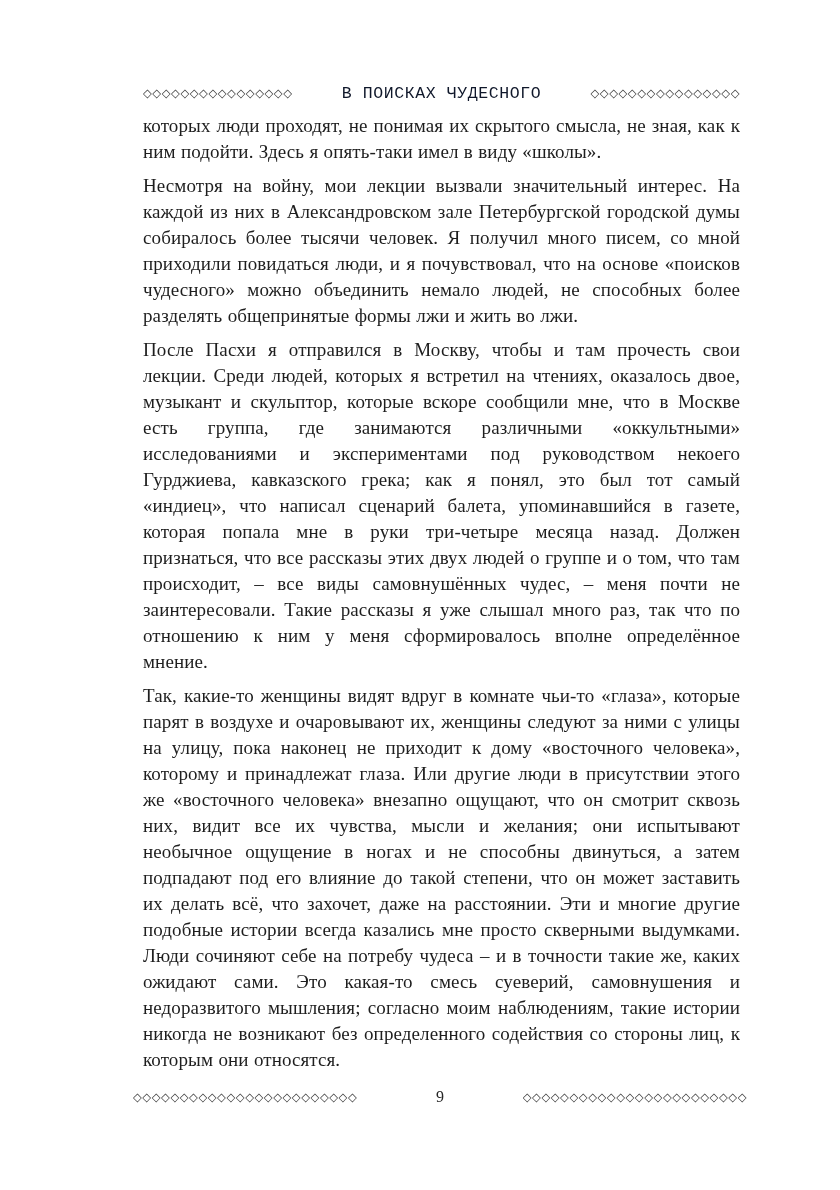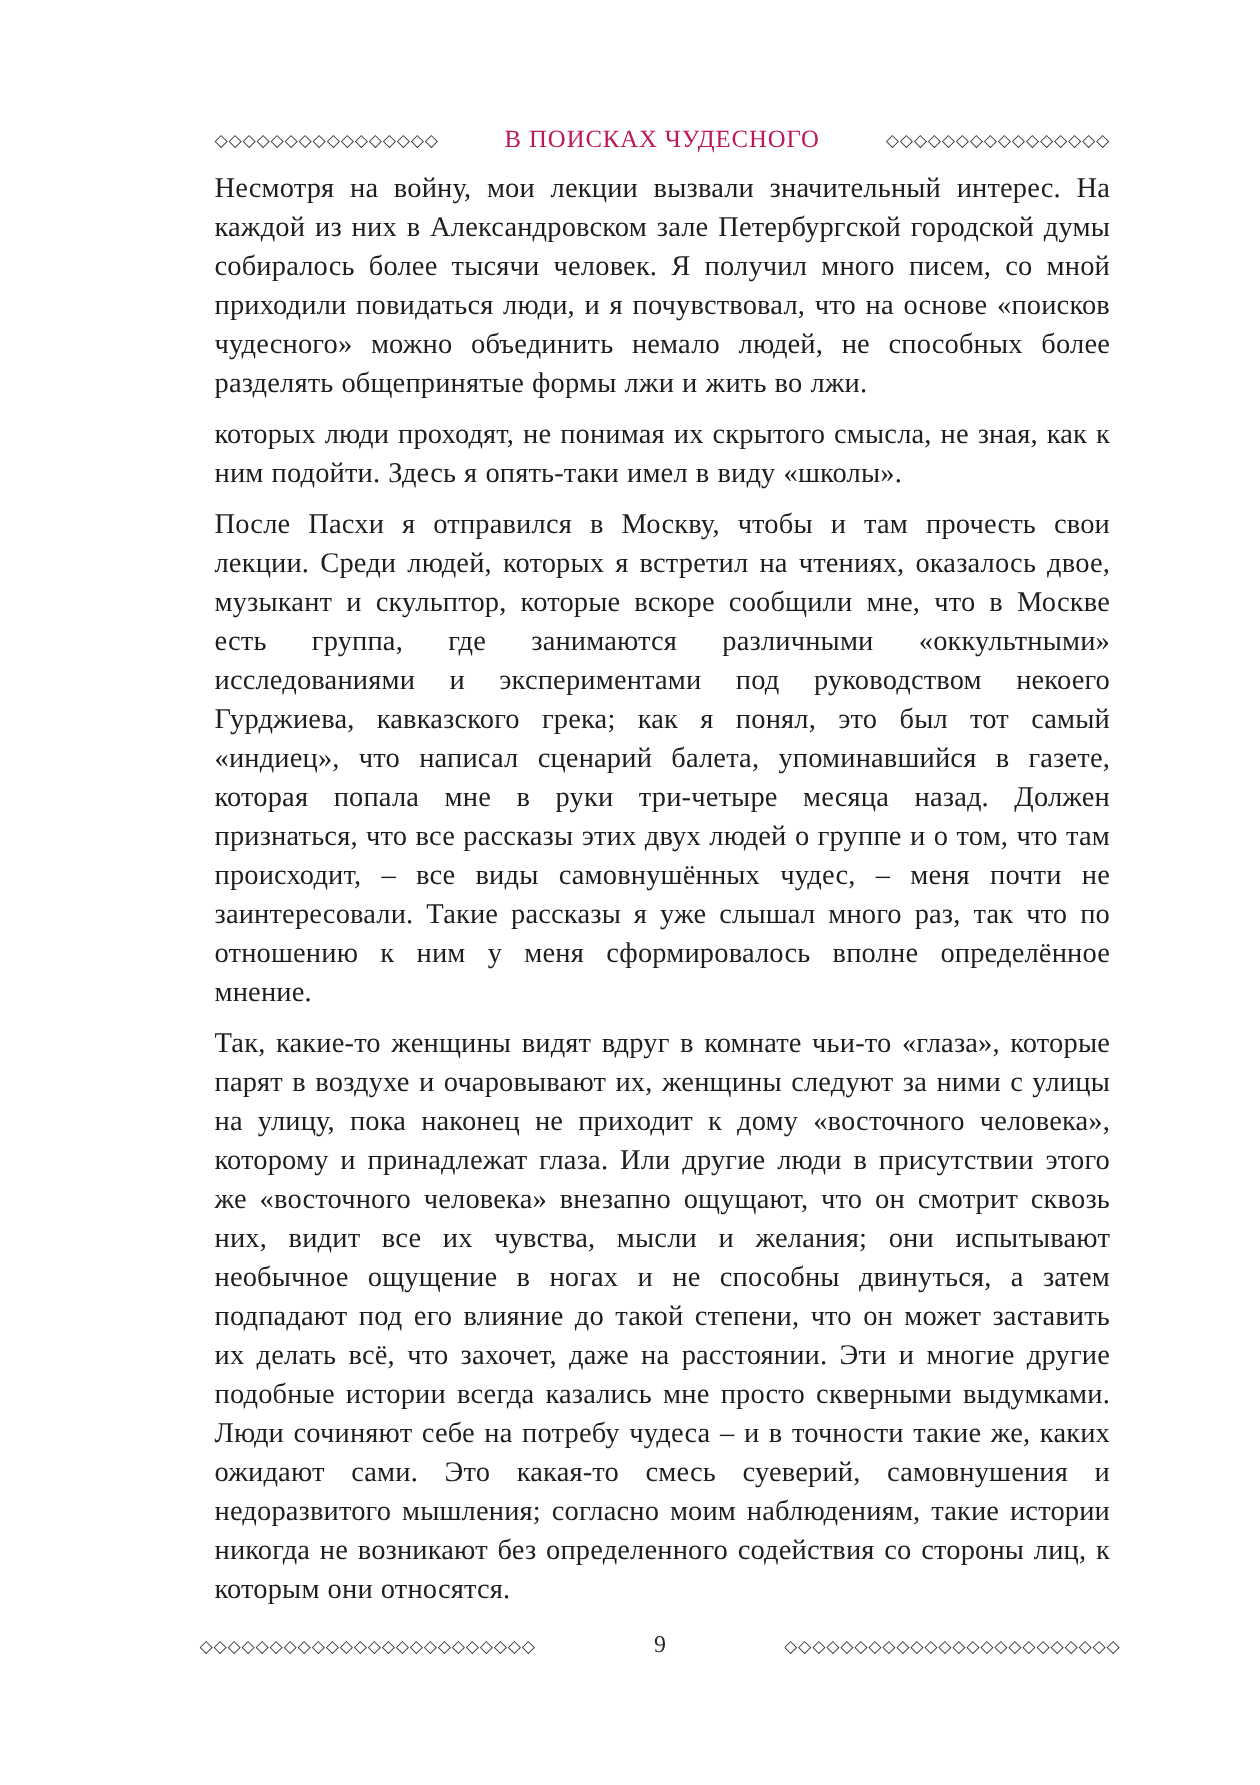--- a/index.html
+++ b/index.html
@@ -33,24 +33,24 @@
   }
   .ornament {
     font-family: "DejaVu Sans", sans-serif;
     font-size: 11.5px;
     color: #3a3a3a;
     letter-spacing: 0.5px;
     overflow: hidden;
     flex: 0 1 auto;
   }
   .head-title {
-    font-family: Liberation Serif, serif;
+    font-family: Liberation Mono, monospace;
     font-size: 16.5px;
     letter-spacing: 0.6px;
-    color: #be185d;
+    color: #0f172a;
     flex: 0 0 auto;
   }
   .bodytext p {
     margin: 0 0 8px 0;
     font-size: 19px;
     line-height: 26px;
     text-align: justify;
     letter-spacing: 0.1px;
     word-spacing: 0.5px;
     hyphens: auto;
@@ -80,22 +80,22 @@
 <div class="page">
   <div class="content">
 
     <div class="running-head">
       <span class="ornament">◇◇◇◇◇◇◇◇◇◇◇◇◇◇◇◇</span>
       <span class="head-title">В ПОИСКАХ ЧУДЕСНОГО</span>
       <span class="ornament">◇◇◇◇◇◇◇◇◇◇◇◇◇◇◇◇</span>
     </div>
 
     <div class="bodytext">
+      <p>которых люди проходят, не понимая их скрытого смысла, не зная, как к ним подойти. Здесь я опять-таки имел в виду «школы».</p>
       <p>Несмотря на войну, мои лекции вызвали значительный интерес. На каждой из них в Александровском зале Петербургской городской думы собиралось более тысячи человек. Я получил много писем, со мной приходили повидаться люди, и я почувствовал, что на основе «поисков чудесного» можно объединить немало людей, не способных более разделять общепринятые формы лжи и жить во лжи.</p>
-      <p>которых люди проходят, не понимая их скрытого смысла, не зная, как к ним подойти. Здесь я опять-таки имел в виду «школы».</p>
       <p>После Пасхи я отправился в Москву, чтобы и там прочесть свои лекции. Среди людей, которых я встретил на чтениях, оказалось двое, музыкант и скульптор, которые вскоре сообщили мне, что в Москве есть группа, где занимаются различными «оккультными» исследованиями и экспериментами под руководством некоего Гурджиева, кавказского грека; как я понял, это был тот самый «индиец», что написал сценарий балета, упоминавшийся в газете, которая попала мне в руки три-четыре месяца назад. Должен признаться, что все рассказы этих двух людей о группе и о том, что там происходит, – все виды самовнушённых чудес, – меня почти не заинтересовали. Такие рассказы я уже слышал много раз, так что по отношению к ним у меня сформировалось вполне определённое мнение.</p>
       <p>Так, какие-то женщины видят вдруг в комнате чьи-то «глаза», которые парят в воздухе и очаровывают их, женщины следуют за ними с улицы на улицу, пока наконец не приходит к дому «восточного человека», которому и принадлежат глаза. Или другие люди в присутствии этого же «восточного человека» внезапно ощущают, что он смотрит сквозь них, видит все их чувства, мысли и желания; они испытывают необычное ощущение в ногах и не способны двинуться, а затем подпадают под его влияние до такой степени, что он может заставить их делать всё, что захочет, даже на расстоянии. Эти и многие другие подобные истории всегда казались мне просто скверными выдумками. Люди сочиняют себе на потребу чудеса – и в точности такие же, каких ожидают сами. Это какая-то смесь суеверий, самовнушения и недоразвитого мышления; согласно моим наблюдениям, такие истории никогда не возникают без определенного содействия со стороны лиц, к которым они относятся.</p>
     </div>
 
   </div>
 
   <div class="running-foot">
     <span class="ornament">◇◇◇◇◇◇◇◇◇◇◇◇◇◇◇◇◇◇◇◇◇◇◇◇</span>
     <span class="page-number">9</span>
     <span class="ornament">◇◇◇◇◇◇◇◇◇◇◇◇◇◇◇◇◇◇◇◇◇◇◇◇</span>

